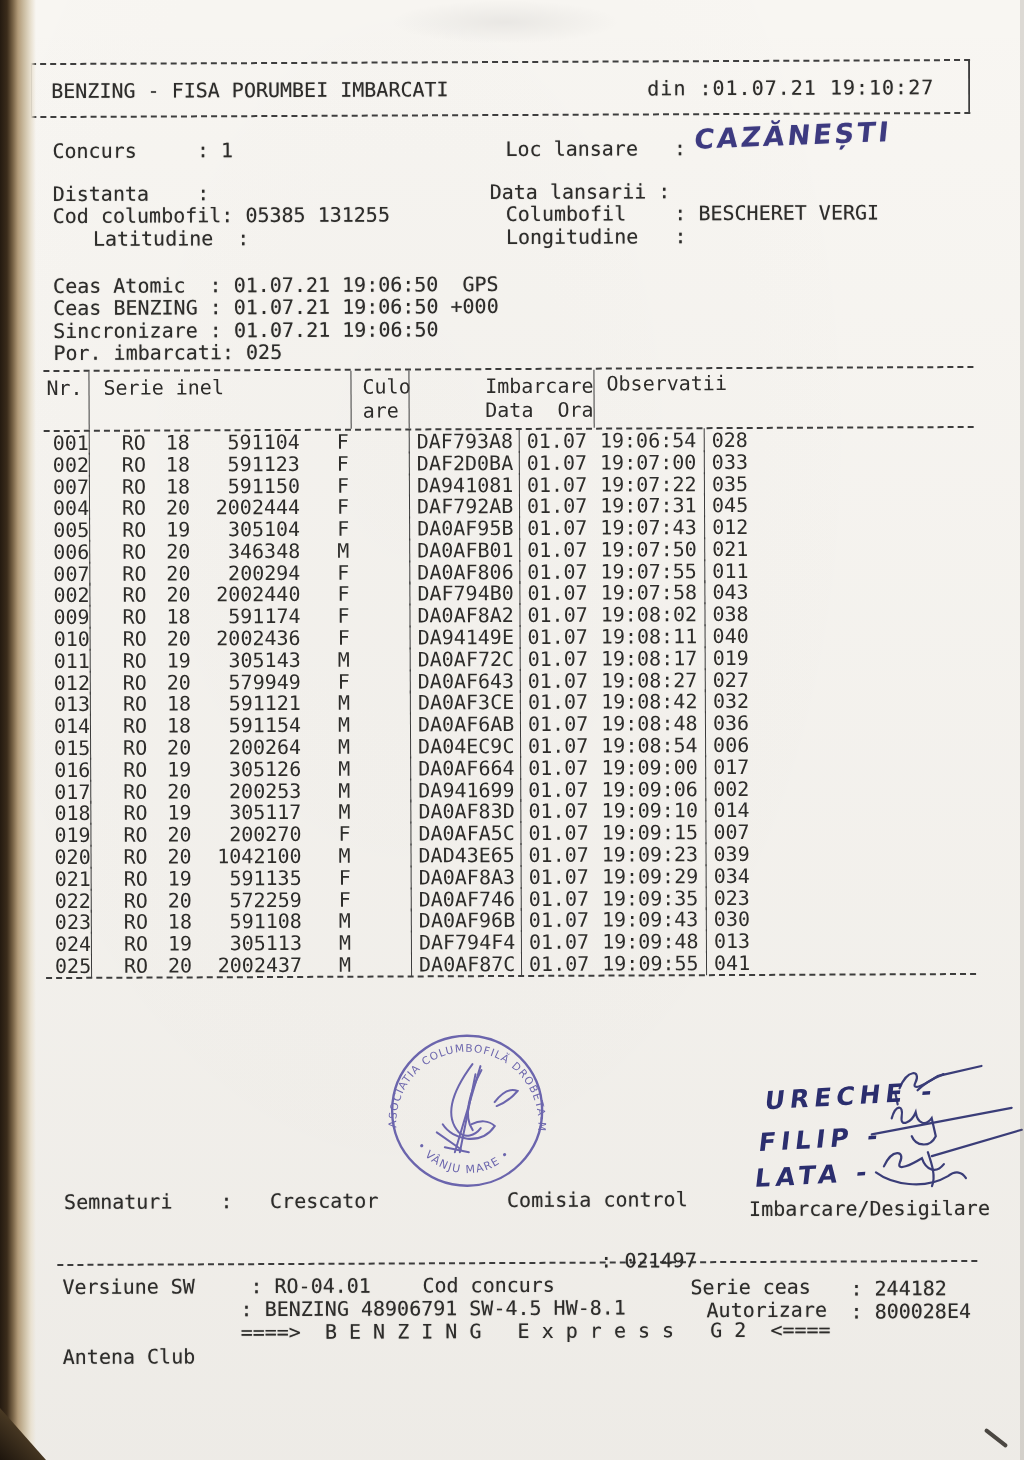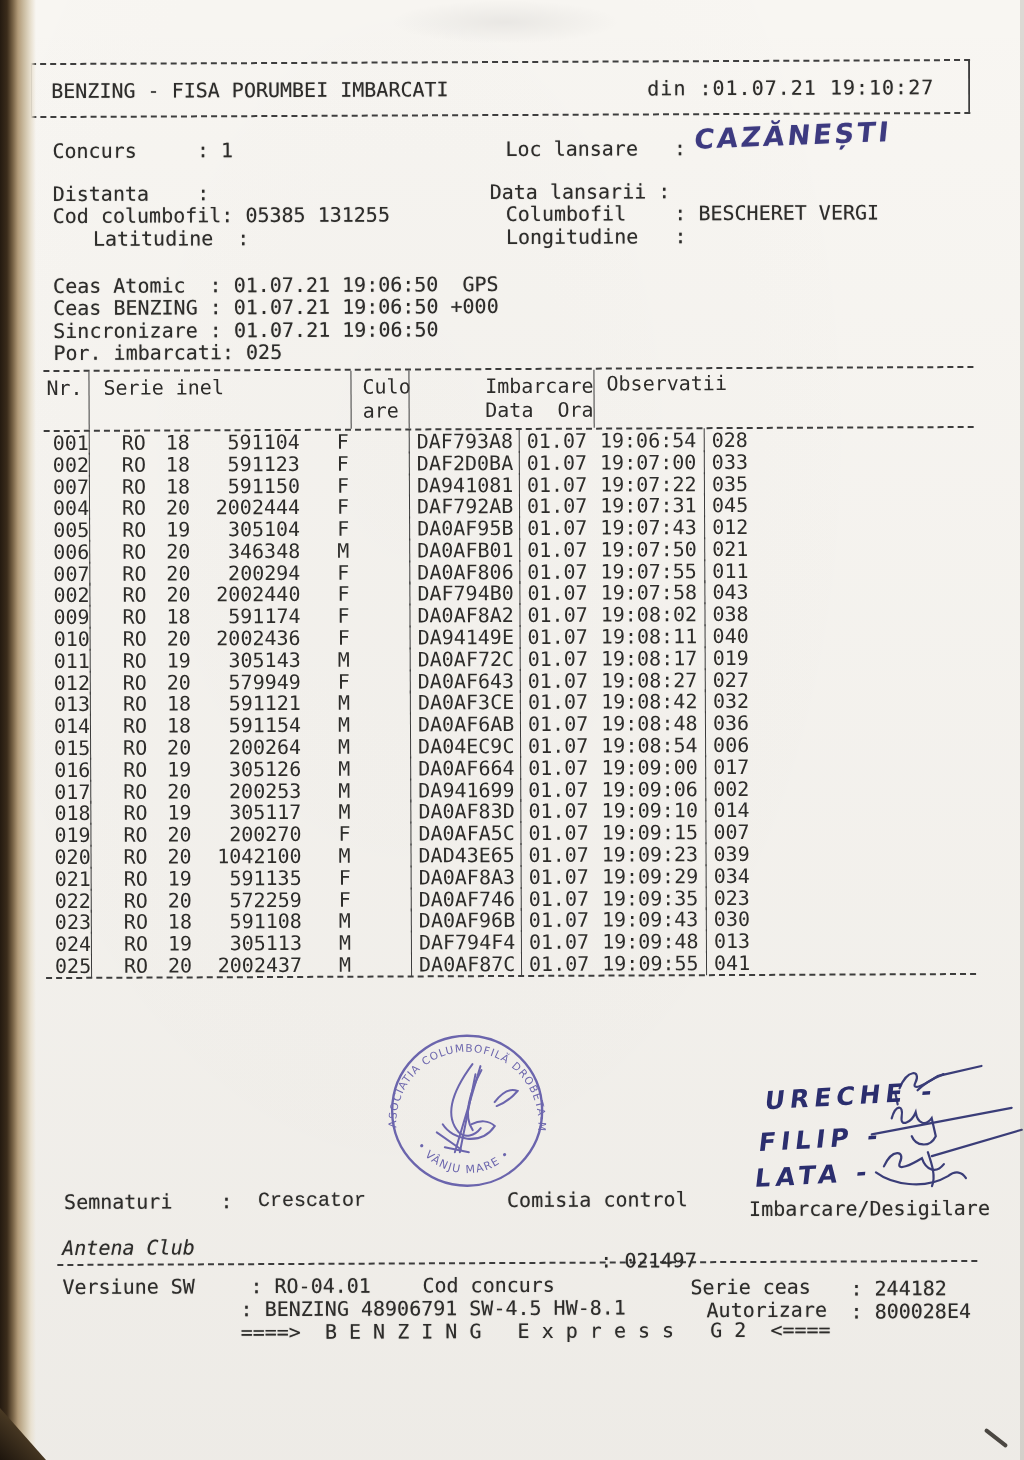--- a/index.html
+++ b/index.html
@@ -346,32 +346,32 @@
         <path d="M40,74 L180,48"></path>
         <path d="M66,44 L64,34"></path>
         <path d="M52,106 C60,88 74,90 68,102 C64,112 80,104 90,98 C94,110 104,114 112,104"></path>
         <path d="M44,112 C60,124 92,130 116,116 C124,110 130,112 134,118"></path>
         <path d="M100,96 L190,70"></path>
         <path d="M96,92 C100,104 104,116 100,126"></path>
       </g>
     </svg>
 
     <div class="txt" style="left:62px;top:1189px;"><span class="lbl">Semnaturi    :</span></div>
-    <div class="txt" style="left:256px;top:1189px;font-family:Liberation Mono, monospace;">Crescator</div>
+    <div class="txt" style="left:268px;top:1189px;">Crescator</div>
     <div class="txt" style="left:505px;top:1189px;">Comisia control</div>
     <div class="txt" style="left:747px;top:1199px;">Imbarcare/Desigilare</div>
 
     <div class="dash" style="position:absolute;left:55px;top:1262px;width:920px;"></div>
     <div class="txt" style="left:60px;top:1274px;">Versiune SW</div>
     <div class="txt" style="left:248px;top:1274px;">: RO-04.01</div>
     <div class="txt" style="left:420px;top:1274px;">Cod concurs</div>
     <div class="txt" style="left:598px;top:1250px;">: 021497</div>
     <div class="txt" style="left:688px;top:1277px;">Serie ceas</div>
     <div class="txt" style="left:848px;top:1279px;">: 244182</div>
-    <div class="txt" style="left:60px;top:1235px;font-style:italic;">Antena Club</div>
+    <div class="txt" style="left:60px;top:1344px;">Antena Club</div>
     <div class="txt" style="left:238px;top:1297px;">: BENZING 48906791 SW-4.5 HW-8.1</div>
     <div class="txt" style="left:688px;top:1300px;margin-left:16px;">Autorizare</div>
     <div class="txt" style="left:848px;top:1302px;">: 800028E4</div>
     <div class="txt" style="left:238px;top:1320px;">====&gt;  B E N Z I N G   E x p r e s s   G 2  &lt;====</div>
 
   </div>
 
   <div class="smudge-top"></div>
   <div class="edge-left"></div>
   <div class="corner-bl"></div>

